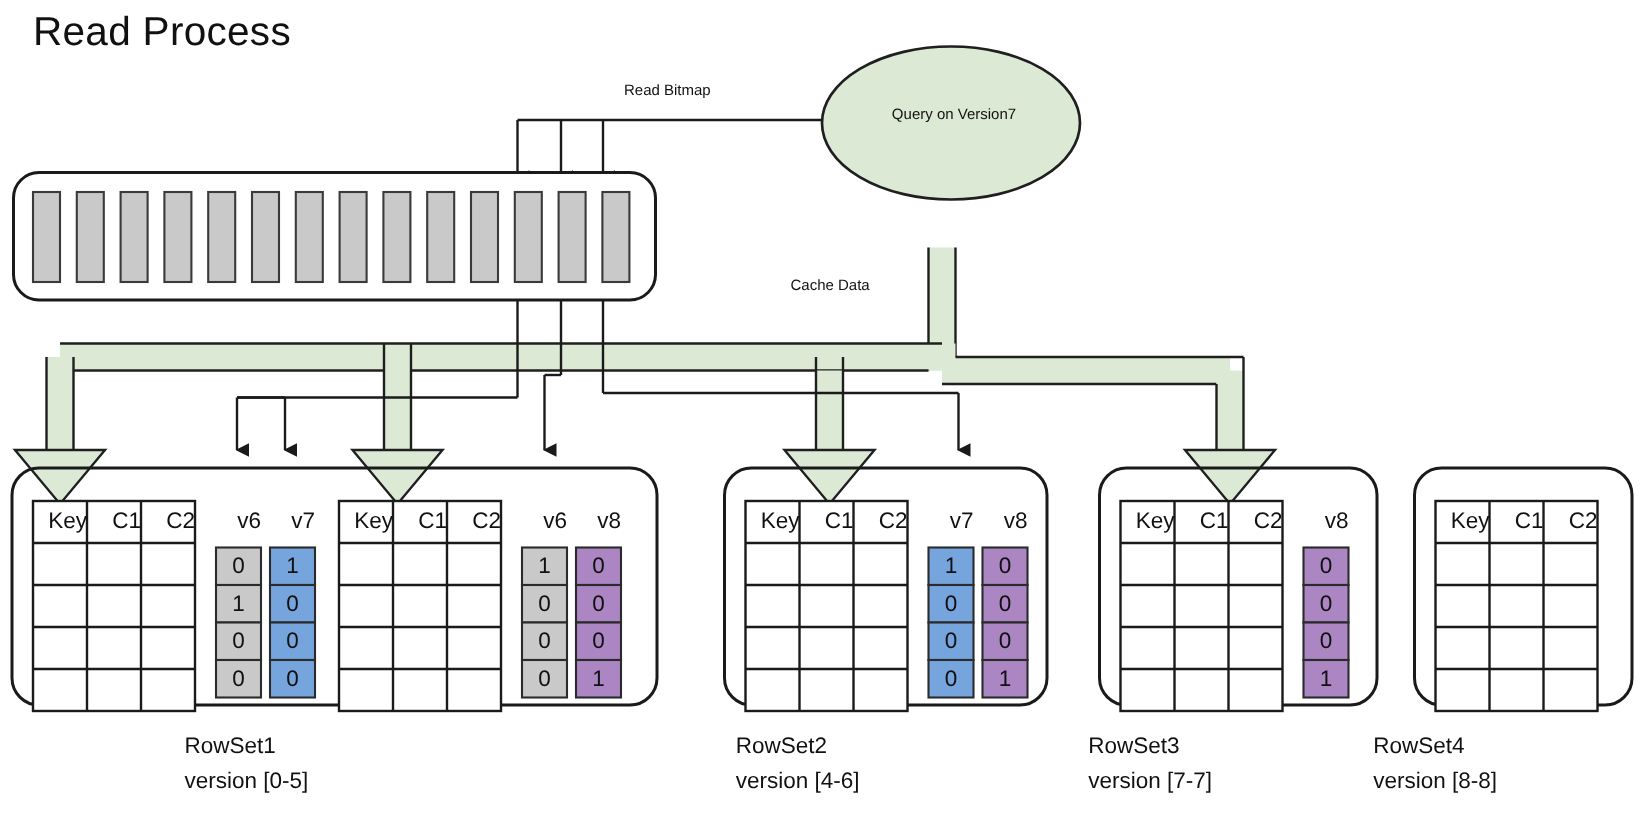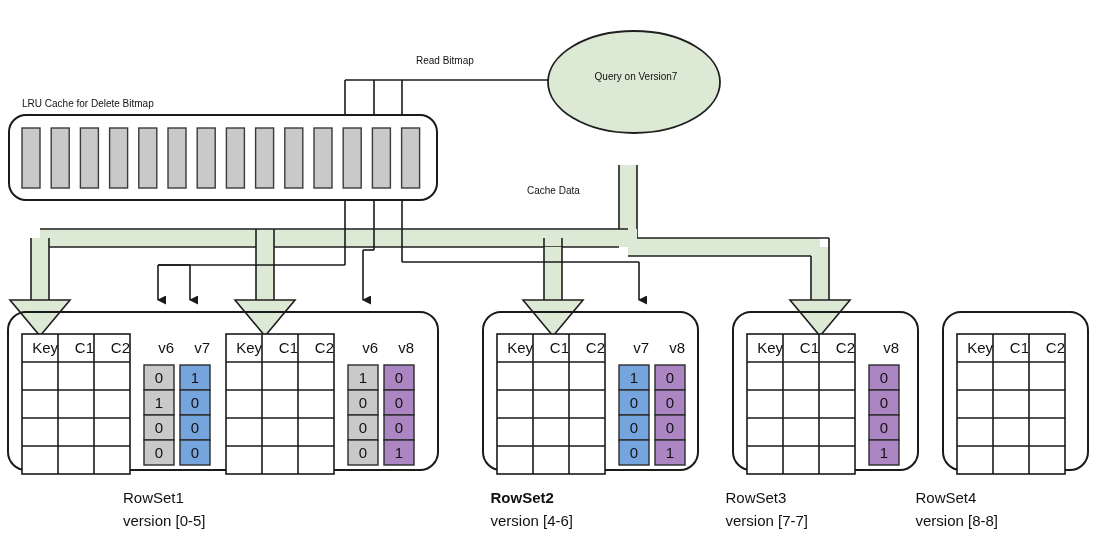--- a/index.html
+++ b/index.html
@@ -12,22 +12,22 @@
   .cap{font-size:10px;}
   .colhdr{font-size:15px;text-align:right;}
   .rslabel{font-size:15px;text-align:left;width:200px;}
   .cellnum{font-size:15px;}
 </style>
 </head>
 <body>
 
 <div id="stage">
 
-
-  <div class="txt cap" style="left:22px;top:98px;">LRU Cache  for Delete Bitmap</div>
+  <div class="txt" id="title">Read Process</div>
+
 
   <div class="txt cap" style="left:416px;top:55px;">Read Bitmap</div>
 
   <div class="txt cap" style="left:527px;top:185px;">Cache Data</div>
 
   <svg class="layer">
     <defs>
       <marker id="mk-blk" markerWidth="9" markerHeight="9" refX="4.5" refY="8" orient="auto" markerUnits="userSpaceOnUse">
         <path d="M0,0 L9,0 L4.5,9 Z" fill="#1a1a1a"></path>
       </marker>
@@ -216,21 +216,21 @@
       <div class="txt colhdr" style="left: 619px; top: 339px; width: 30px;">v7</div>
       <div class="txt cellnum" style="left: 619px; top: 369px; width: 30px; text-align: center;">1</div>
       <div class="txt cellnum" style="left: 619px; top: 394px; width: 30px; text-align: center;">0</div>
       <div class="txt cellnum" style="left: 619px; top: 419px; width: 30px; text-align: center;">0</div>
       <div class="txt cellnum" style="left: 619px; top: 444px; width: 30px; text-align: center;">0</div>
       <div class="txt colhdr" style="left: 655px; top: 339px; width: 30px;">v8</div>
       <div class="txt cellnum" style="left: 655px; top: 369px; width: 30px; text-align: center;">0</div>
       <div class="txt cellnum" style="left: 655px; top: 394px; width: 30px; text-align: center;">0</div>
       <div class="txt cellnum" style="left: 655px; top: 419px; width: 30px; text-align: center;">0</div>
       <div class="txt cellnum" style="left: 655px; top: 444px; width: 30px; text-align: center;">1</div>
-      <div class="txt rslabel" style="left: 490.5px; top: 489px; font-weight: bold;">RowSet2</div>
+      <div class="txt rslabel" style="left: 490.5px; top: 489px;">RowSet2</div>
       <div class="txt rslabel" style="left: 490.5px; top: 512px;">version [4-6]</div>
       <div class="txt colhdr" style="left: 747px; top: 339px; width: 36px;">Key</div>
       <div class="txt colhdr" style="left: 783px; top: 339px; width: 36px;">C1</div>
       <div class="txt colhdr" style="left: 819px; top: 339px; width: 36px;">C2</div>
       <div class="txt colhdr" style="left: 869px; top: 339px; width: 30px;">v8</div>
       <div class="txt cellnum" style="left: 869px; top: 369px; width: 30px; text-align: center;">0</div>
       <div class="txt cellnum" style="left: 869px; top: 394px; width: 30px; text-align: center;">0</div>
       <div class="txt cellnum" style="left: 869px; top: 419px; width: 30px; text-align: center;">0</div>
       <div class="txt cellnum" style="left: 869px; top: 444px; width: 30px; text-align: center;">1</div>
       <div class="txt rslabel" style="left: 725.5px; top: 489px;">RowSet3</div>

